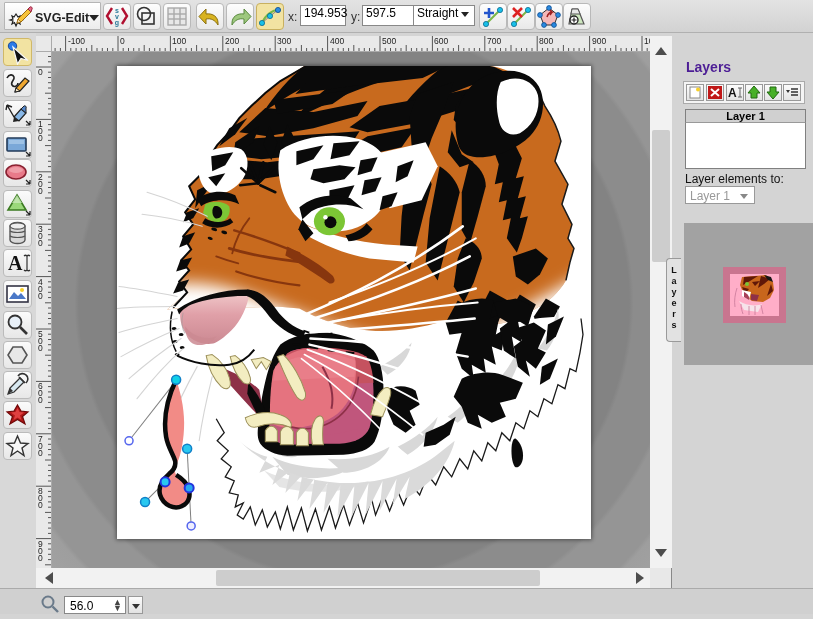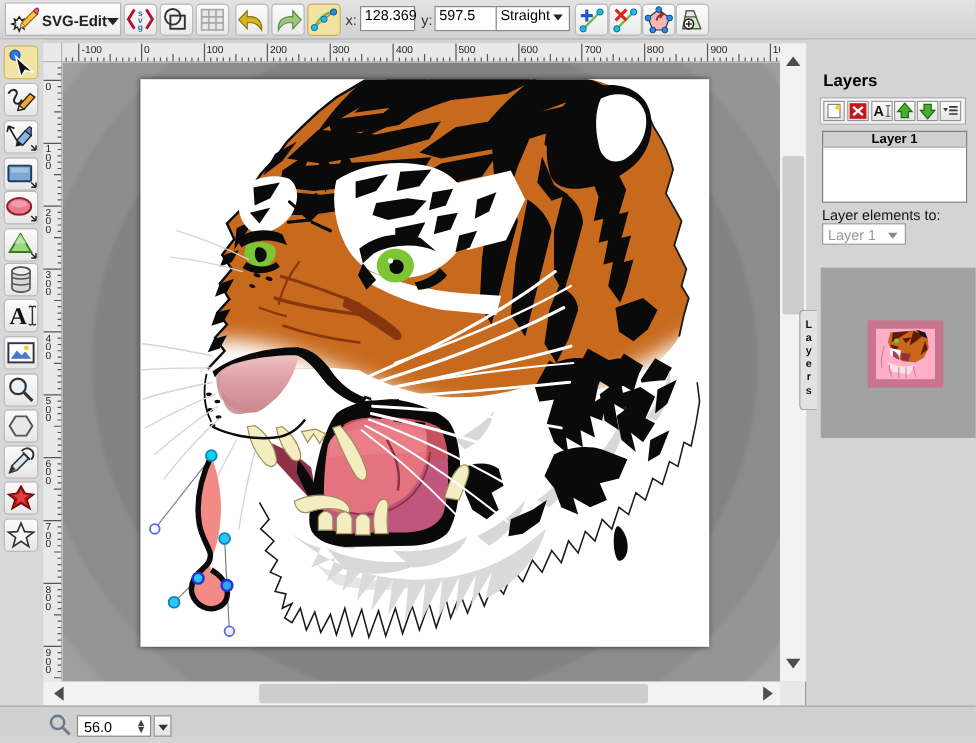--- a/index.html
+++ b/index.html
@@ -27,21 +27,21 @@
 #canvas { position:absolute; left:65px; top:14px; width:474px; height:473px; background:#fff; box-shadow:0 0 4px 1px rgba(0,0,0,0.45); }
 
 #vsb { position:absolute; left:650px; top:36px; width:22px; height:532px; background:#f2f2f2; }
 #vsb .thumb { position:absolute; left:2px; top:94px; width:18px; height:132px; background:#cdcdcd; border-radius:2px; }
 #hsb { position:absolute; left:36px; top:568px; width:614px; height:20px; background:#f2f2f2; }
 #hsb .thumb { position:absolute; left:180px; top:2px; width:324px; height:16px; background:#cdcdcd; border-radius:2px; }
 #sbcorner { position:absolute; left:650px; top:568px; width:22px; height:20px; background:#e8e8e8; border-right:1px solid #888; }
 .arr { position:absolute; width:0; height:0; }
 
 #rpanel { position:absolute; left:672px; top:33px; width:141px; height:586px; background:#d4d4d4; }
-#rpanel h3 { position:absolute; left:14px; top:26px; font-size:14px; color:#000000;text-align:right; }
+#rpanel h3 { position:absolute; left:14px; top:26px; font-size:14px; color:#4c1d95;text-align:right; }
 .lbtn { position:absolute; top:51px; width:18px; height:17px; background:linear-gradient(#fcfcfc,#e4e4e4); border:1px solid #999; }
 #lhead { position:absolute; left:13px; top:76px; width:121px; height:13px; background:#d0d0d0; border:1px solid #808080; border-bottom:none; font-size:11px; font-weight:bold; text-align:center; color:#000; }
 #llist { position:absolute; left:13px; top:89px; width:121px; height:47px; background:#fff; border:1px solid #808080; border-top:1px solid #999; }
 #moveto { position:absolute; left:13px; top:139px; font-size:12px; color:#111; }
 #lsel { position:absolute; left:13px; top:153px; width:70px; height:18px; background:#fff; border:1px solid #999; font-size:12px; color:#999; padding:2px 0 0 4px; }
 #lsel .car { position:absolute; right:6px; top:7px; width:0; height:0; border-left:4px solid transparent; border-right:4px solid transparent; border-top:5px solid #888; }
 #greybox { position:absolute; left:12px; top:190px; width:129px; height:142px; background:#a2a2a2; }
 #thumb { position:absolute; left:39px; top:44px; width:63px; height:56px; background:#c9758f; }
 #thumbin { position:absolute; left:7px; top:7px; width:49px; height:42px; background:#ffb3cb; overflow:hidden; }
 
@@ -625,21 +625,21 @@
     <div class="tbtn sel" style="left:256px">
         <svg width="26" height="25" viewBox="0 0 26 25">
 <path d="M5,19 C9,10 16,6 21,6" fill="none" stroke="#7ab648" stroke-width="2"></path>
 <path d="M5,19 L13,12 L21,6" fill="none" stroke="#888" stroke-width="1"></path>
 <circle cx="5" cy="19" r="2.6" fill="#18c0e8" stroke="#0a6a90" stroke-width="0.8"></circle>
 <circle cx="13" cy="12" r="2.6" fill="#18c0e8" stroke="#0a6a90" stroke-width="0.8"></circle>
 <circle cx="21" cy="6" r="2.6" fill="#2a8ae0" stroke="#0a4a90" stroke-width="0.8"></circle>
         </svg>
       </div>
     <div class="tlabel" style="left:288px">x:</div>
-    <div class="tinput" style="left:300px;width:46px">128.369</div>
+    <div class="tinput" style="left:300px;width:46px">194.953</div>
     <div class="tlabel" style="left:351px">y:</div>
     <div class="tinput" style="left:362px;width:60px">597.5</div>
     <div class="tinput" style="left:413px;width:62px">Straight<span style="position:absolute;right:5px;top:6px;width:0;height:0;border-left:4px solid transparent;border-right:4px solid transparent;border-top:5px solid #222"></span></div>
     <div class="tbtn" style="left:479px">
         <svg width="26" height="25" viewBox="0 0 26 25">
 <line x1="6" y1="20" x2="20" y2="6" stroke="#7ab648" stroke-width="2"></line>
 <circle cx="6" cy="20" r="2.6" fill="#18c0e8" stroke="#0a6a90" stroke-width="0.8"></circle>
 <circle cx="20" cy="6" r="2.6" fill="#18c0e8" stroke="#0a6a90" stroke-width="0.8"></circle>
 <path d="M9,4 L9,14 M4,9 L14,9" stroke="#2255cc" stroke-width="2.6"></path>
         </svg>

